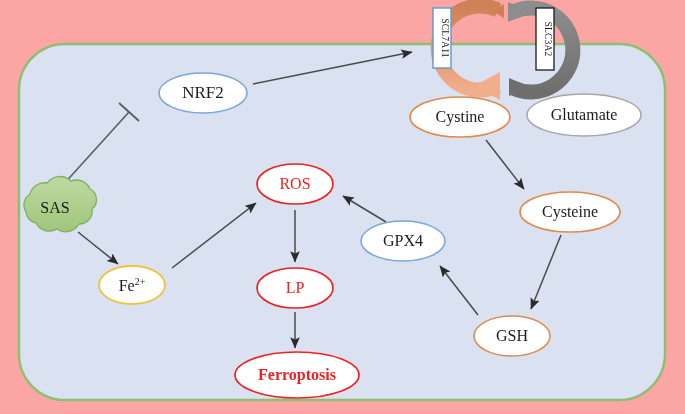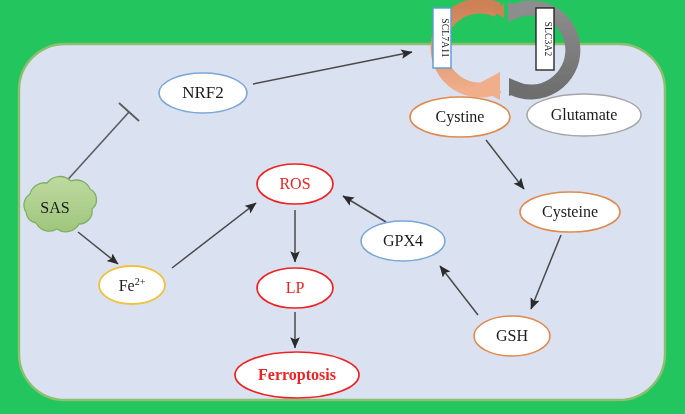--- a/index.html
+++ b/index.html
@@ -8,21 +8,21 @@
     padding: 0;
     background: #ffffff;
   }
   body {
     font-family: "Liberation Serif", "DejaVu Serif", serif;
   }
   #canvas {
     position: relative;
     width: 685px;
     height: 414px;
-    background: #22c55e;
+    background: #fca5a5;
     overflow: hidden;
   }
   #diagram-svg {
     position: absolute;
     left: 0;
     top: 0;
     width: 685px;
     height: 414px;
   }
   .node-label {

